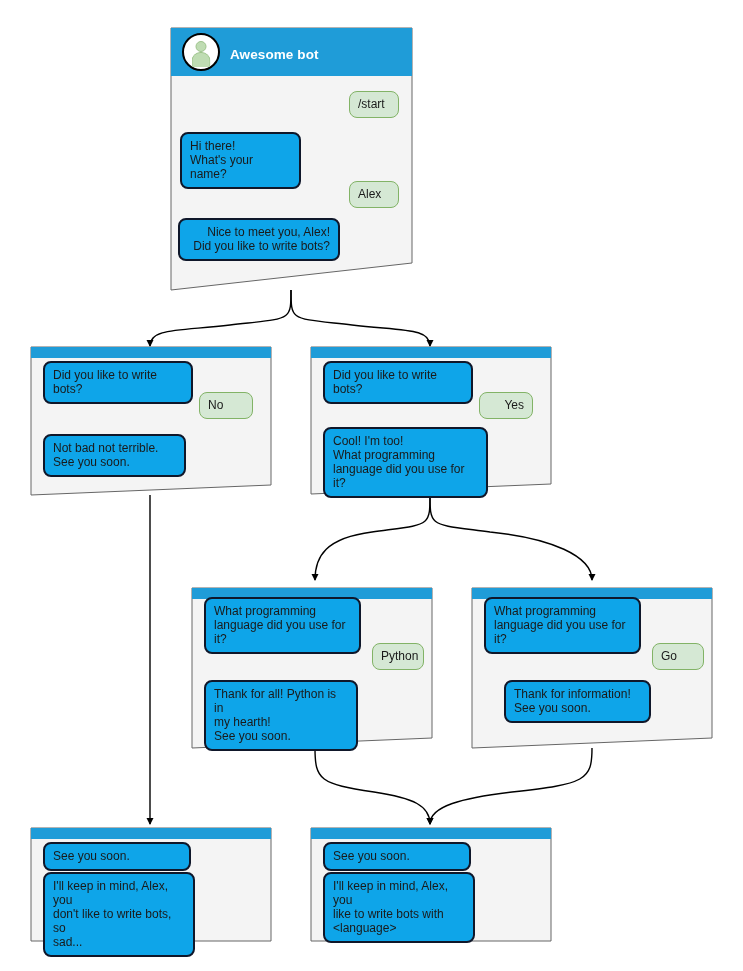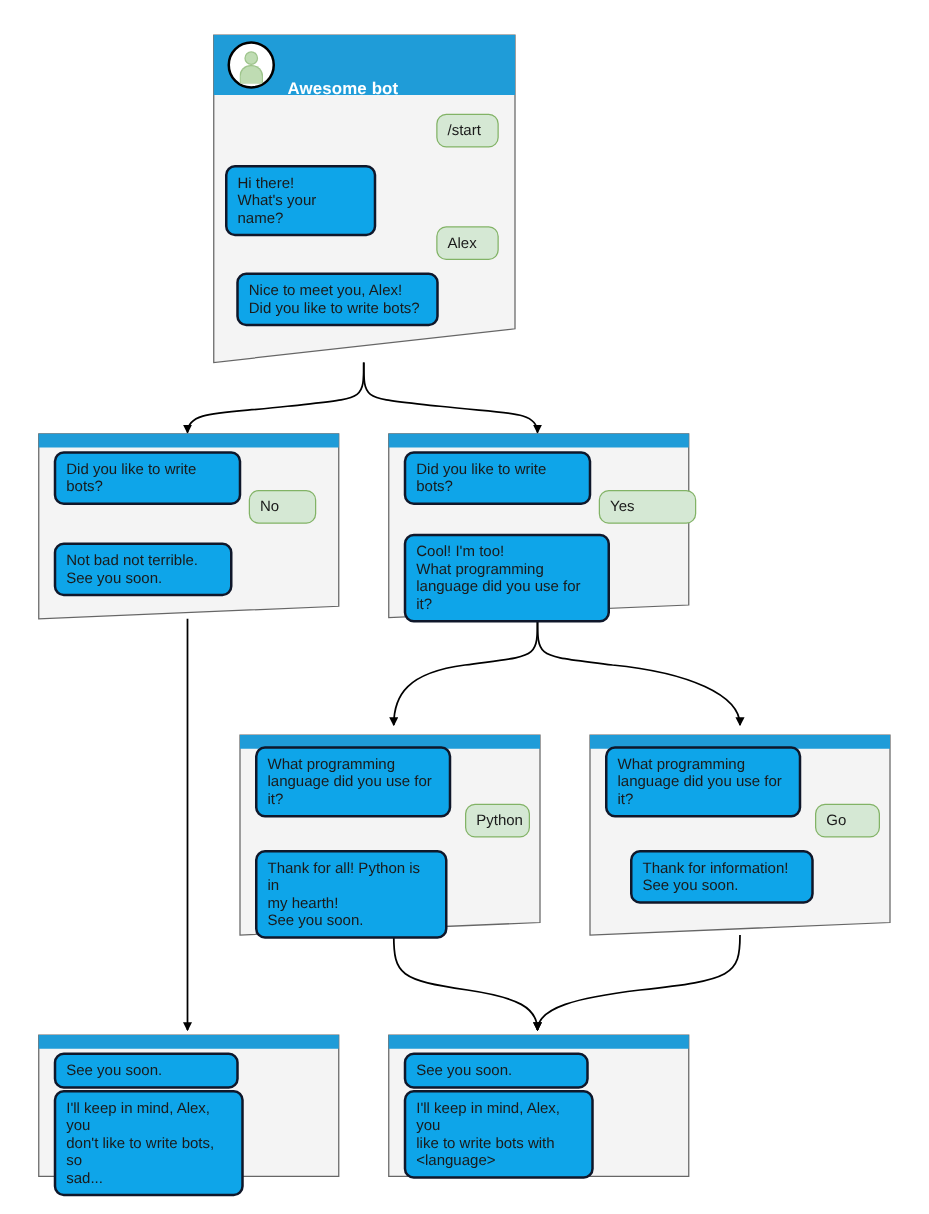--- a/index.html
+++ b/index.html
@@ -42,27 +42,27 @@
   <div class="node" style="left:171px;top:28px;width:241px;height:262px;">
     <svg class="node-svg" width="241" height="262" viewBox="0 0 241 262">
       <path d="M 0 0 L 241 0 L 241 235 L 0 262 Z" fill="#f4f4f4" stroke="#666" stroke-width="1"></path>
       <path d="M 0 0 L 241 0 L 241 48 L 0 48 Z" fill="#1f9cd8" stroke="none"></path>
     </svg>
     <div class="node-inner">
       <div class="avatar" style="left:11px;top:5px;">
         <span class="head"></span>
         <span class="body"></span>
       </div>
-      <div class="hdr-title" style="left:59px;top:19px;margin-top:16px;">Awesome bot</div>
+      <div class="hdr-title" style="left:59px;top:19px;">Awesome bot</div>
 
       <div class="bubble usr" style="left:178px;top:63px;width:50px;">/start</div>
       <div class="bubble bot" style="left:9px;top:104px;width:121px;">Hi there!
 What's your name?</div>
       <div class="bubble usr" style="left:178px;top:153px;width:50px;">Alex</div>
-      <div class="bubble bot" style="left:18px;top:190px;width:162px;">Nice to meet you, Alex!
+      <div class="bubble bot" style="left:7px;top:190px;width:162px;text-align:right;">Nice to meet you, Alex!
 Did you like to write bots?</div>
     </div>
   </div>
 
   <div class="node" style="left:31px;top:347px;width:240px;height:148px;">
     <svg class="node-svg" width="240" height="148" viewBox="0 0 240 148">
       <path d="M 0 0 L 240 0 L 240 138 L 0 148 Z" fill="#f4f4f4" stroke="#666" stroke-width="1"></path>
       <path d="M 0 0 L 240 0 L 240 11 L 0 11 Z" fill="#1f9cd8" stroke="none"></path>
     </svg>
     <div class="node-inner">
@@ -73,21 +73,21 @@
     </div>
   </div>
 
   <div class="node" style="left:311px;top:347px;width:240px;height:147px;">
     <svg class="node-svg" width="240" height="147" viewBox="0 0 240 147">
       <path d="M 0 0 L 240 0 L 240 137 L 0 147 Z" fill="#f4f4f4" stroke="#666" stroke-width="1"></path>
       <path d="M 0 0 L 240 0 L 240 11 L 0 11 Z" fill="#1f9cd8" stroke="none"></path>
     </svg>
     <div class="node-inner">
       <div class="bubble bot" style="left:12px;top:14px;width:150px;">Did you like to write bots?</div>
-      <div class="bubble usr" style="left:168px;top:45px;width:78px;">Yes</div>
+      <div class="bubble usr" style="left:168px;top:45px;width:54px;text-align:right;">Yes</div>
       <div class="bubble bot" style="left:12px;top:80px;width:165px;">Cool! I'm too!
 What programming
 language did you use for it?</div>
     </div>
   </div>
 
   <div class="node" style="left:192px;top:588px;width:240px;height:160px;">
     <svg class="node-svg" width="240" height="160" viewBox="0 0 240 160">
       <path d="M 0 0 L 240 0 L 240 150 L 0 160 Z" fill="#f4f4f4" stroke="#666" stroke-width="1"></path>
       <path d="M 0 0 L 240 0 L 240 11 L 0 11 Z" fill="#1f9cd8" stroke="none"></path>

